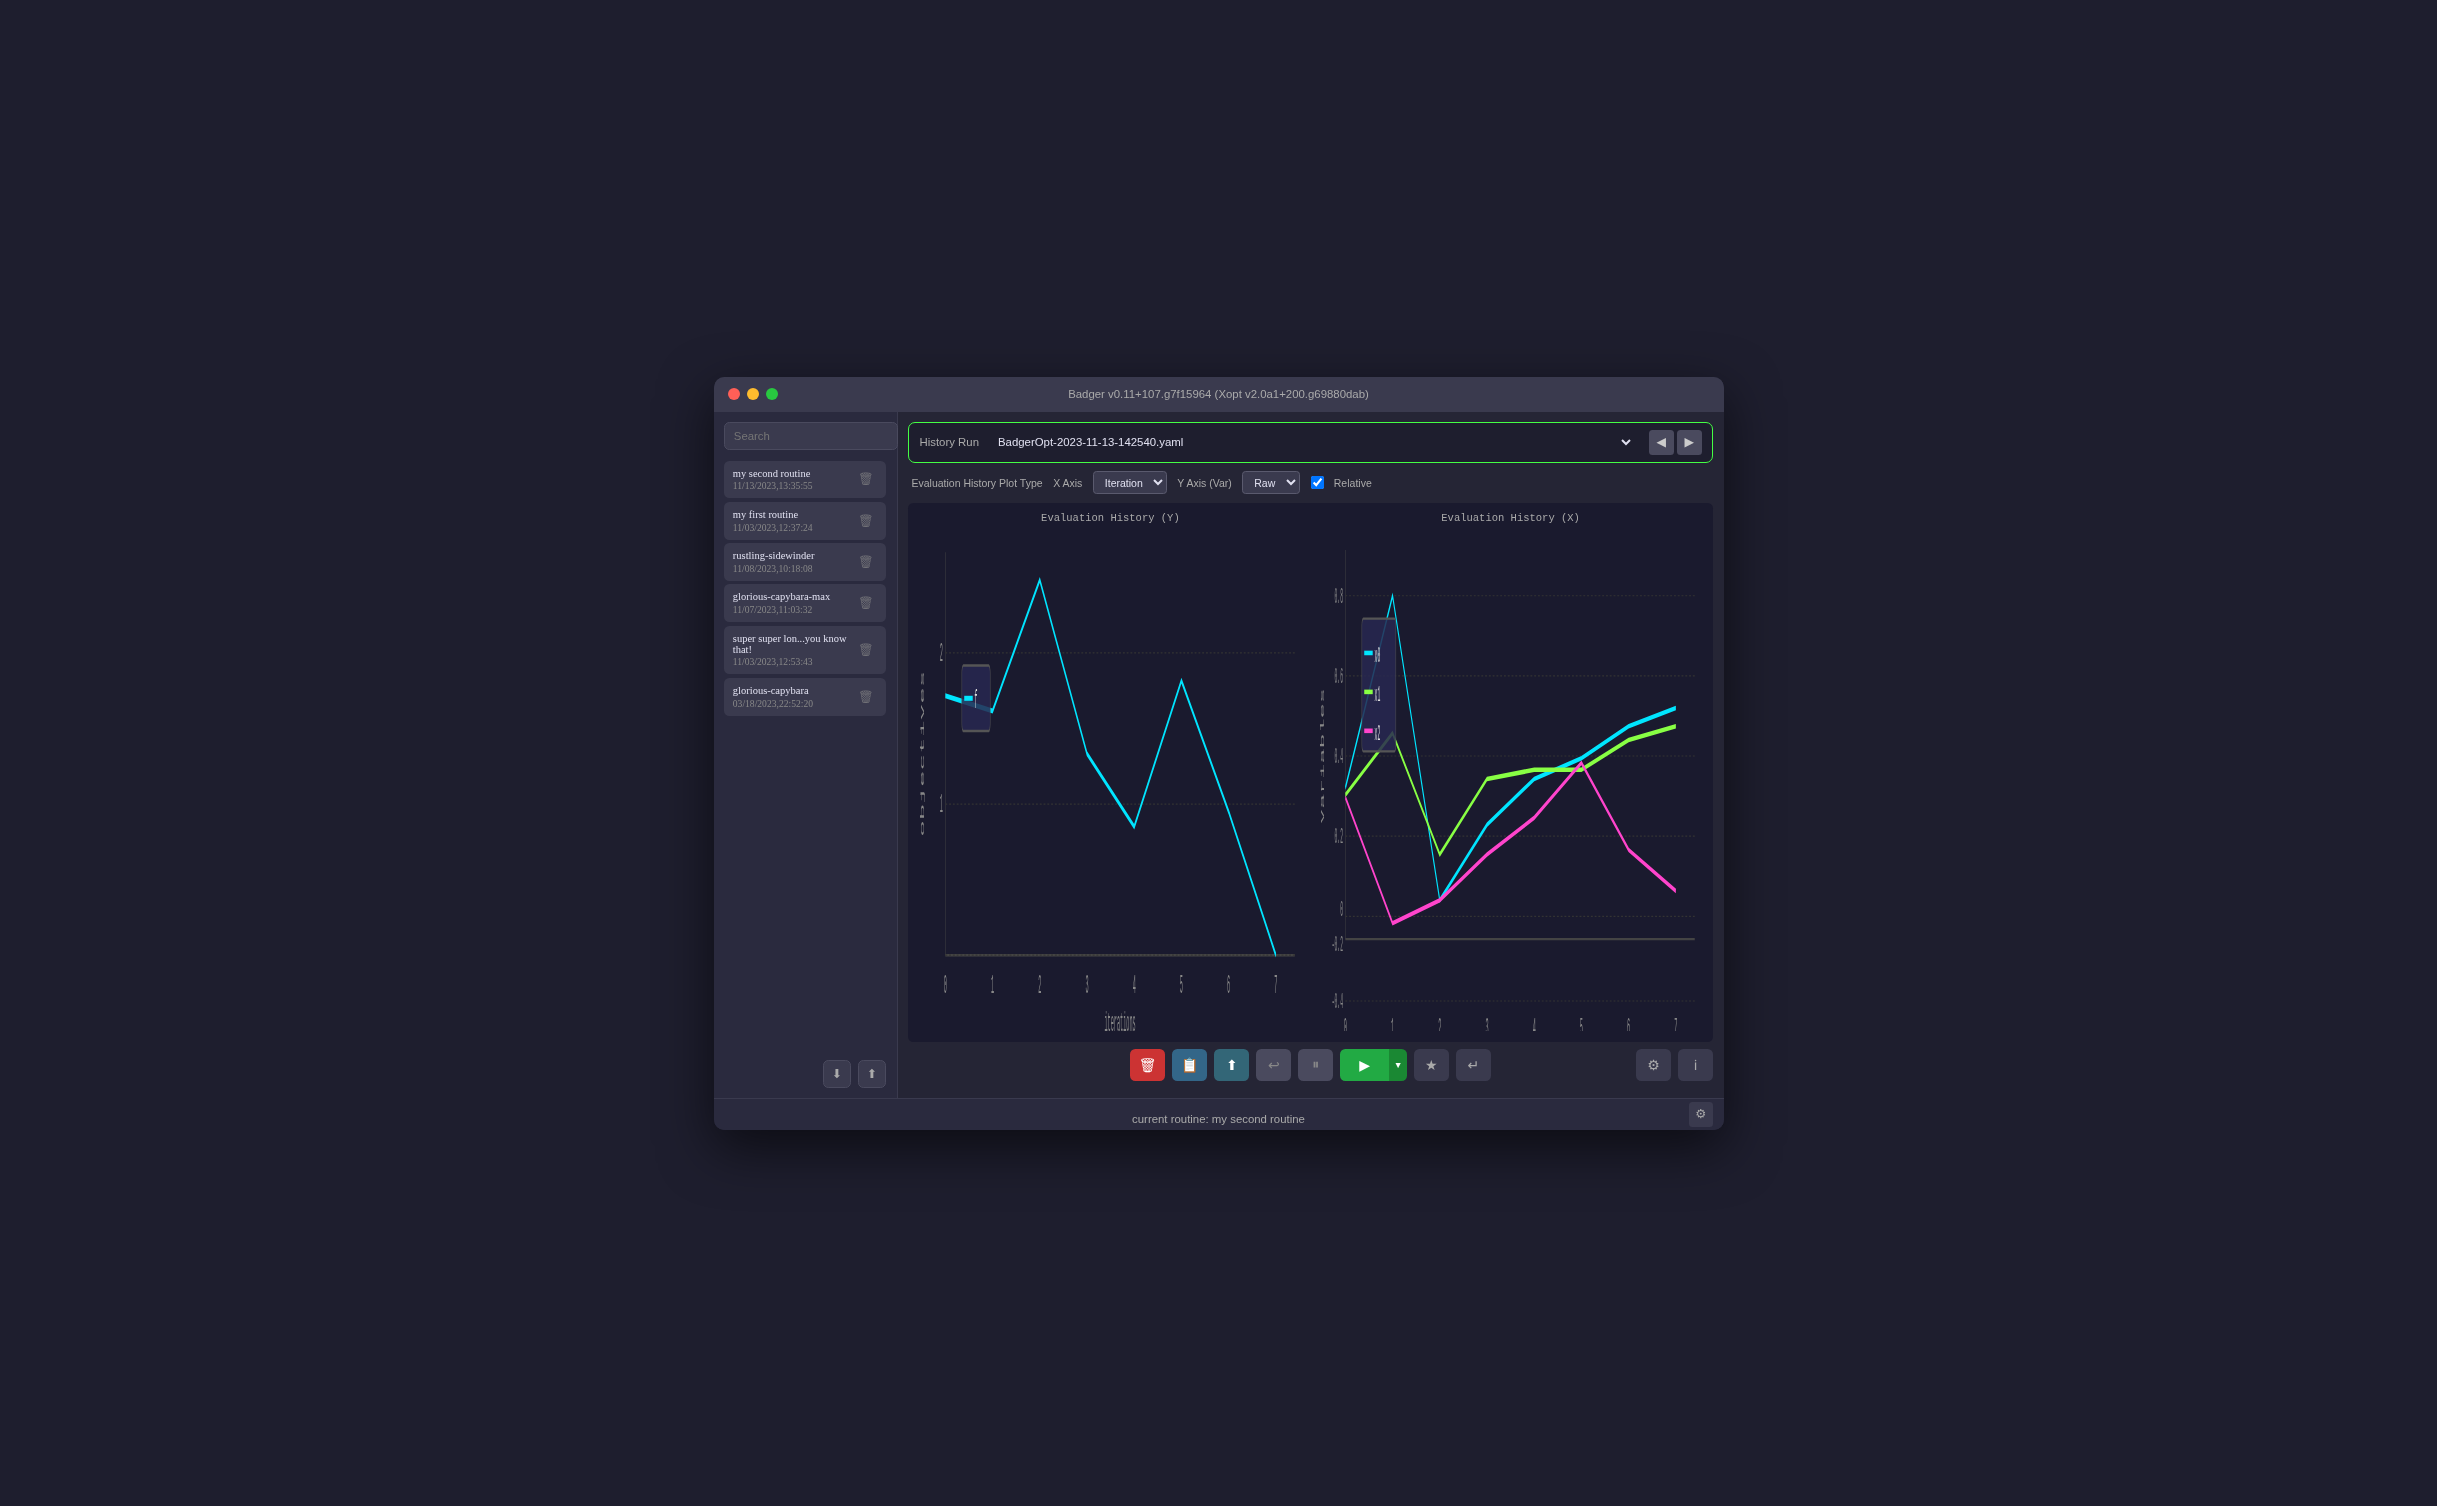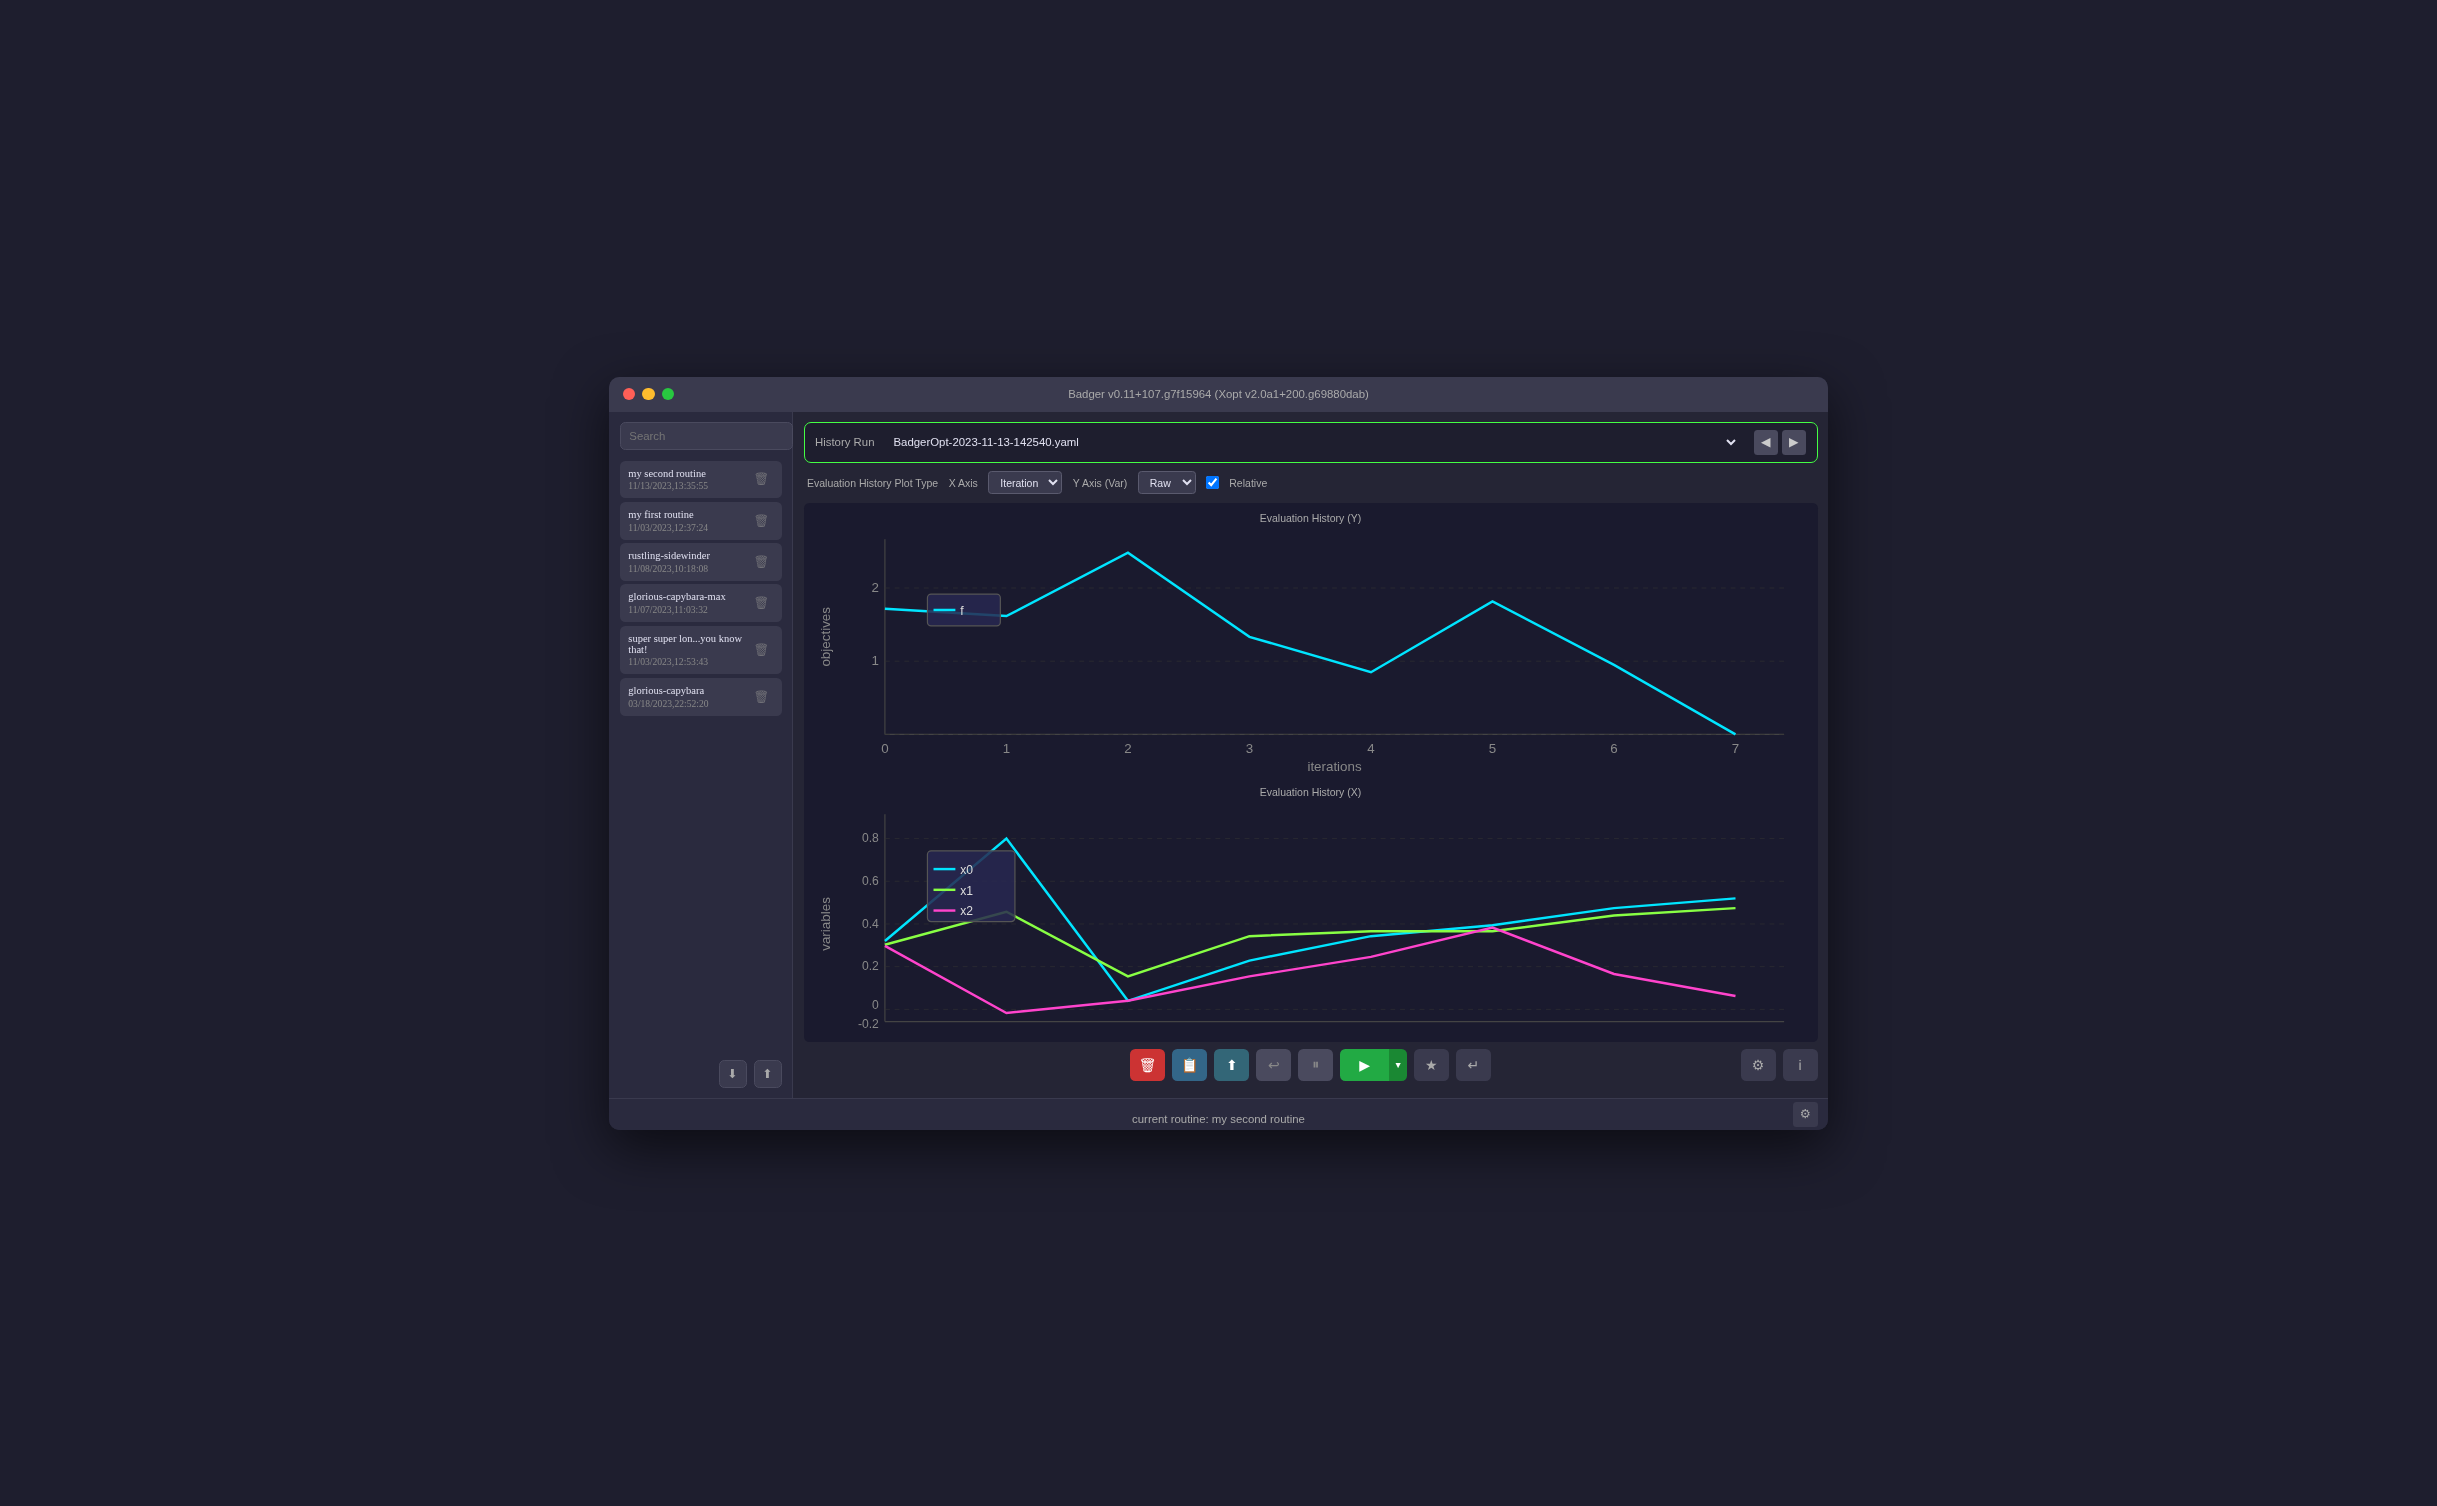--- a/index.html
+++ b/index.html
@@ -6,21 +6,21 @@
     body {
       background: #1e1e2e;
       font-family: -apple-system, BlinkMacSystemFont, 'Segoe UI', sans-serif;
       display: flex;
       justify-content: center;
       align-items: center;
       min-height: 100vh;
       padding: 17.5px;
     }
     .app-window {
-      width: 1219px;
+      width: 1010px;
       height: 753px;
       background: #2a2a3e;
       border-radius: 10.5px;
       overflow: hidden;
       display: flex;
       flex-direction: column;
       box-shadow: 0 17.5px 53px rgba(0,0,0,0.6);
     }
     .title-bar {
       background: #3a3a4e;
@@ -251,23 +251,24 @@
       color: #aaa;
       font-size: 10.5px;
     }
     
     .charts-area {
       flex: 1;
       background: #1a1a2e;
       border-radius: 5.3px;
       overflow: hidden;
       display: flex;
-      flex-direction: column;
+      flex-direction: row;
       padding: 8.8px;
       gap: 13px;
+      font-family: Liberation Mono, monospace;
     }
     .chart-container {
       flex: 1;
       position: relative;
     }
     .chart-title {
       color: #aaa;
       font-size: 10.5px;
       text-align: center;
       margin-bottom: 3.5px;

